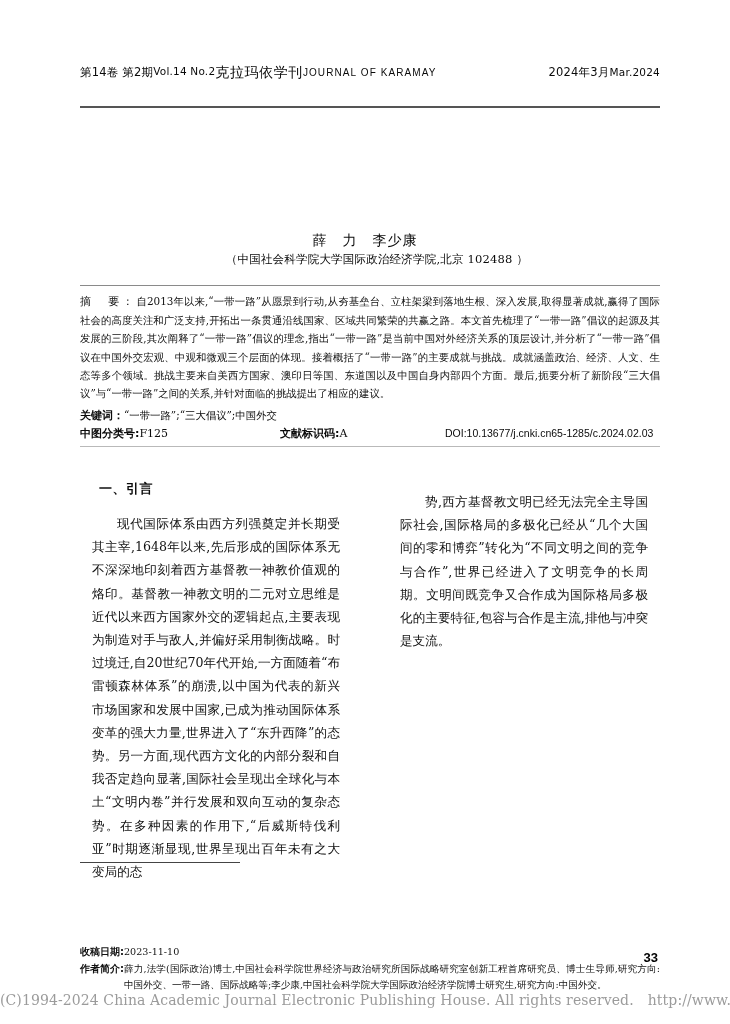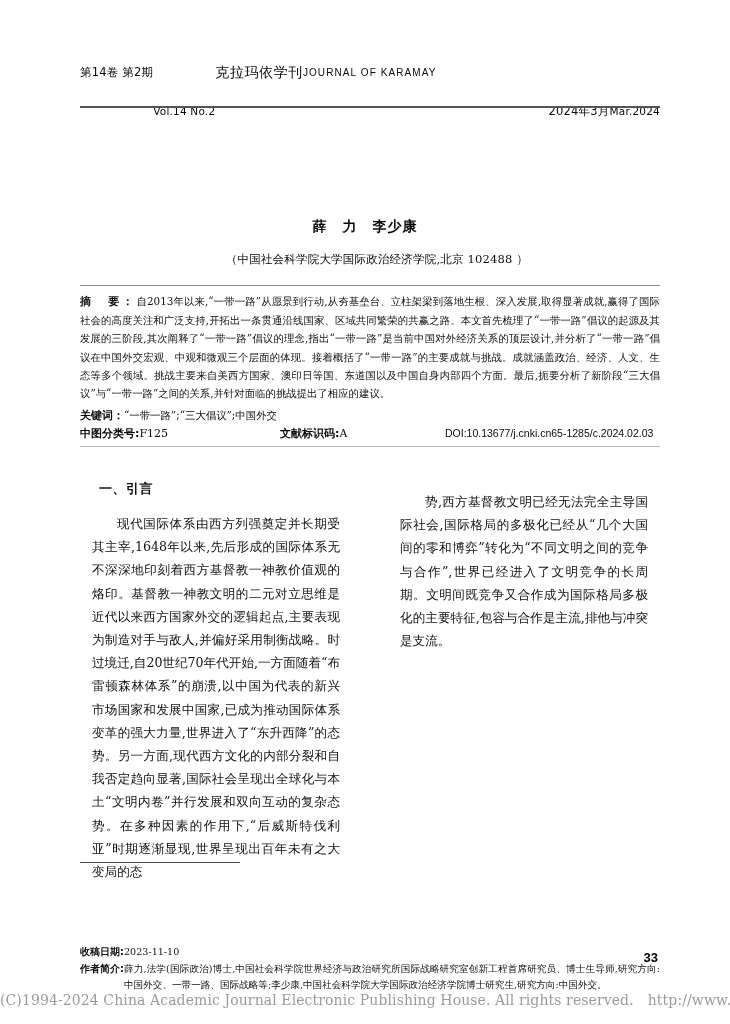--- a/index.html
+++ b/index.html
@@ -38,21 +38,20 @@
     font-size: 11.5px;
     line-height: 16px;
     white-space: nowrap;
     letter-spacing: .2px;
   }
   .rh-line2 {
     font-size: 10.5px;
     line-height: 15px;
     white-space: nowrap;
     letter-spacing: .2px;
-    margin-top: 40px;
   }
   .rh-journal {
     font-size: 14px;
     line-height: 16px;
     font-weight: 500;
     letter-spacing: .6px;
   }
   .rh-journal-en {
     font-size: 10px;
     line-height: 15px;
@@ -73,24 +72,24 @@
     text-align: center;
     font-family: "DejaVu Serif", "Liberation Serif", serif;
     font-size: 27px;
     font-weight: bold;
     letter-spacing: .5px;
     line-height: 36px;
     color: #000;
   }
   .authors {
     position: absolute;
-    left: 0; top: 216px; width: 730px;
+    left: 0; top: 230px; width: 730px;
     text-align: center;
     font-size: 14px;
-    font-weight: bold;
+    font-weight: normal;
     letter-spacing: 1px;
     line-height: 20px;
   }
   .affil {
     position: absolute;
     left: 0; top: 250px; width: 730px;
     text-align: center;
     font-size: 11.5px;
     letter-spacing: .2px;
     line-height: 18px;
@@ -109,21 +108,21 @@
     left: 80px; top: 292px; width: 580px;
     font-family: "DejaVu Serif", "Liberation Serif", serif;
     font-size: 10.4px;
     line-height: 18.2px;
     text-align: justify;
     text-justify: inter-character;
     color: #111;
   }
   .abstract .lbl {
     font-family: "DejaVu Sans", "Liberation Sans", sans-serif;
-    font-weight: bold;
+    font-weight: normal;
     font-size: 11px;
     letter-spacing: 3px;
   }
   .keywords {
     position: absolute;
     left: 80px; top: 406px; width: 580px;
     font-family: "DejaVu Serif", "Liberation Serif", serif;
     font-size: 10.4px;
     line-height: 18px;
   }

